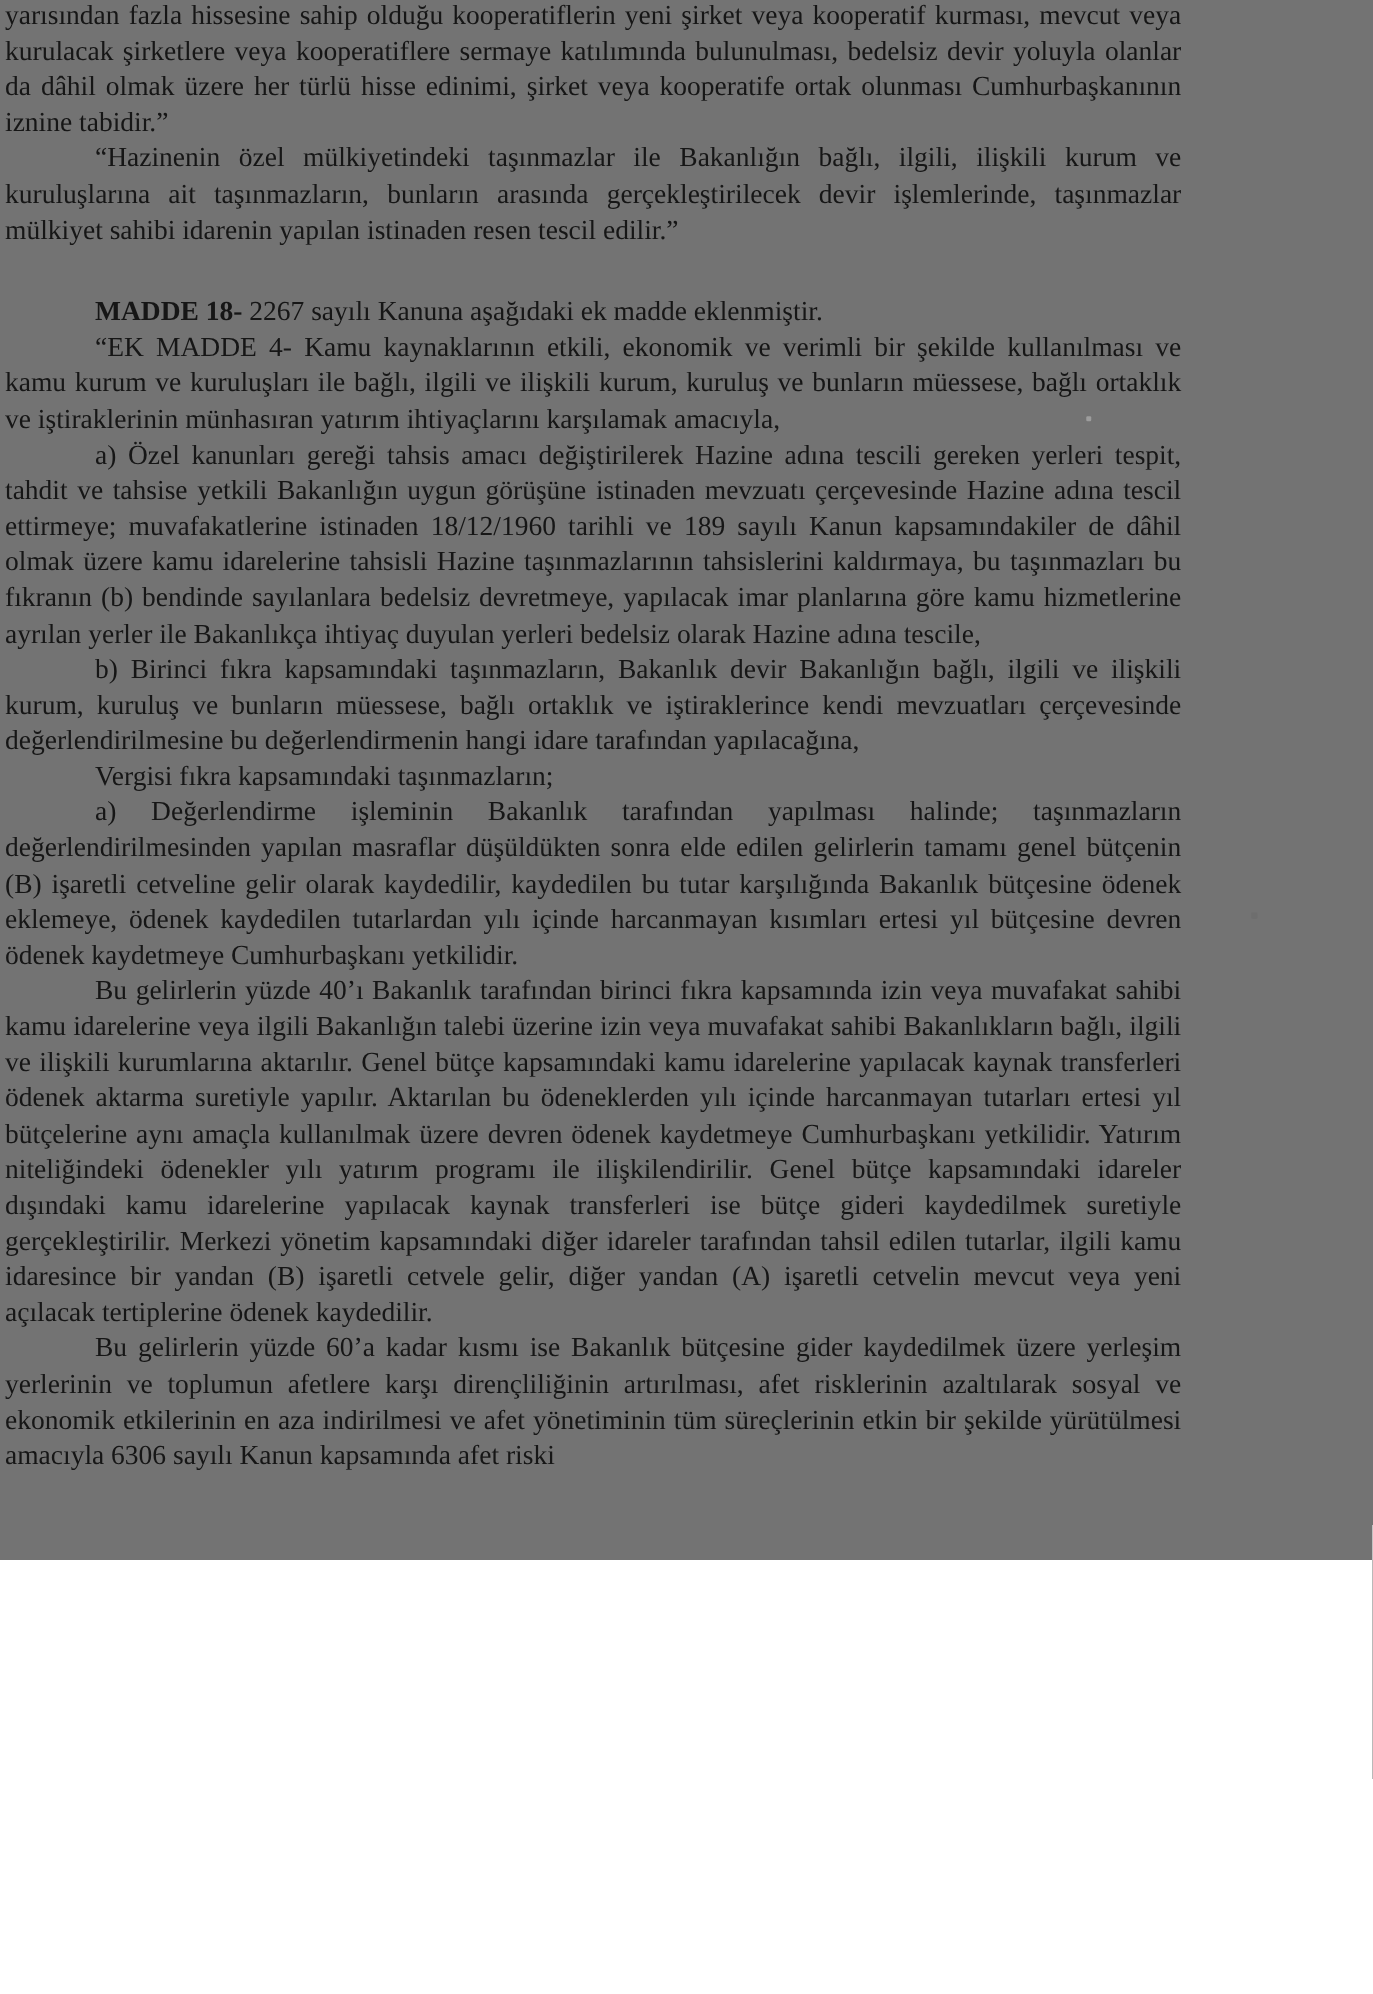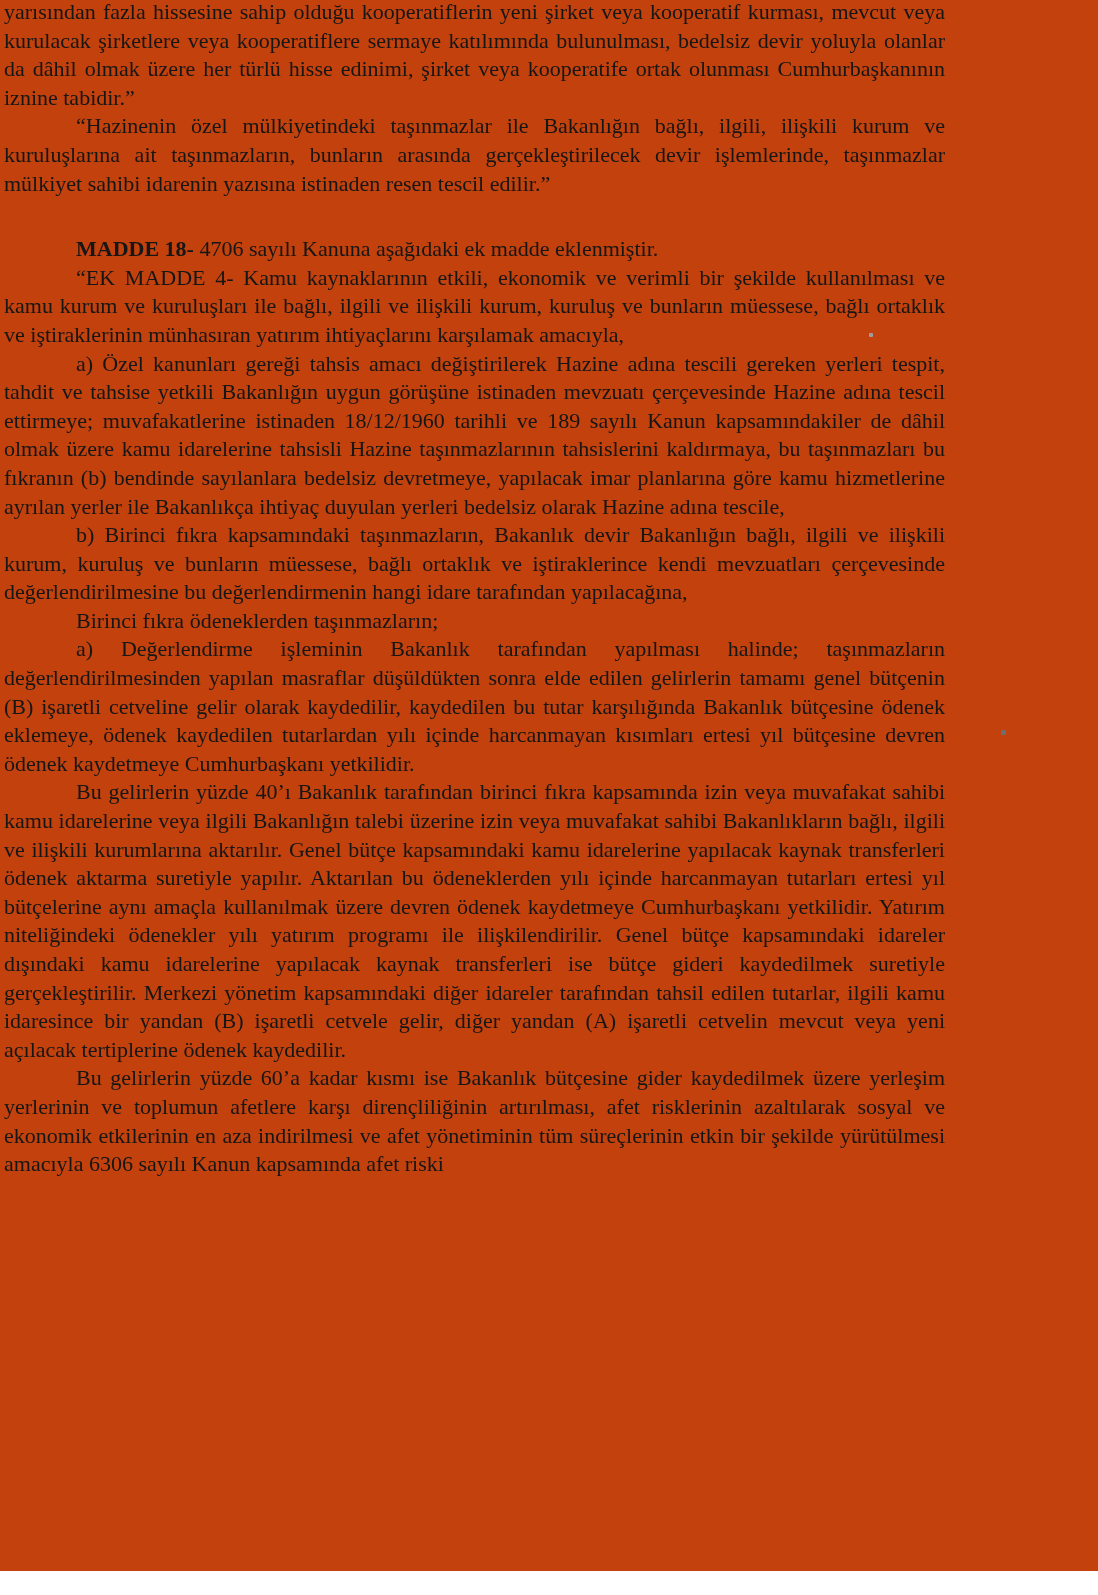--- a/index.html
+++ b/index.html
@@ -3,22 +3,22 @@
 <meta charset="utf-8">
 <style>
   html, body {
     margin: 0;
     padding: 0;
     background: #ffffff;
   }
   .page {
     position: relative;
     width: 1098px;
-    height: 1571px;
-    background: #c2410c;
+    height: 1248px;
+    background: #737373;
     overflow: hidden;
     font-family: "Liberation Serif", serif;
   }
   .textblock {
     position: absolute;
     left: 4px;
     top: -2px;
     width: 941px;
     font-size: 22px;
     line-height: 28.6px;
@@ -50,32 +50,32 @@
 </style>
 </head>
 <body>
 
 <div class="page">
   <div class="textblock">
 
     <p class="no-indent">yarısından fazla hissesine sahip olduğu kooperatiflerin yeni şirket veya kooperatif kurması, mevcut veya kurulacak şirketlere veya kooperatiflere sermaye katılımında bulunulması, bedelsiz devir yoluyla olanlar da dâhil olmak üzere her türlü hisse edinimi, şirket veya kooperatife ortak olunması Cumhurbaşkanının iznine tabidir.”</p>
 
 
-    <p>“Hazinenin özel mülkiyetindeki taşınmazlar ile Bakanlığın bağlı, ilgili, ilişkili kurum ve kuruluşlarına ait taşınmazların, bunların arasında gerçekleştirilecek devir işlemlerinde, taşınmazlar mülkiyet sahibi idarenin yazısına istinaden resen tescil edilir.”</p>
+    <p>“Hazinenin özel mülkiyetindeki taşınmazlar ile Bakanlığın bağlı, ilgili, ilişkili kurum ve kuruluşlarına ait taşınmazların, bunların arasında gerçekleştirilecek devir işlemlerinde, taşınmazlar mülkiyet sahibi idarenin yapılan istinaden resen tescil edilir.”</p>
 
-    <p class="gap"><span class="article-no">MADDE 18-</span><span> 4706 sayılı Kanuna aşağıdaki ek madde eklenmiştir.</span></p>
+    <p class="gap"><span class="article-no">MADDE 18-</span><span> 2267 sayılı Kanuna aşağıdaki ek madde eklenmiştir.</span></p>
 
     <p>“EK MADDE 4- Kamu kaynaklarının etkili, ekonomik ve verimli bir şekilde kullanılması ve kamu kurum ve kuruluşları ile bağlı, ilgili ve ilişkili kurum, kuruluş ve bunların müessese, bağlı ortaklık ve iştiraklerinin münhasıran yatırım ihtiyaçlarını karşılamak amacıyla,</p>
 
     <p>a) Özel kanunları gereği tahsis amacı değiştirilerek Hazine adına tescili gereken yerleri tespit, tahdit ve tahsise yetkili Bakanlığın uygun görüşüne istinaden mevzuatı çerçevesinde Hazine adına tescil ettirmeye; muvafakatlerine istinaden 18/12/1960 tarihli ve 189 sayılı Kanun kapsamındakiler de dâhil olmak üzere kamu idarelerine tahsisli Hazine taşınmazlarının tahsislerini kaldırmaya, bu taşınmazları bu fıkranın (b) bendinde sayılanlara bedelsiz devretmeye, yapılacak imar planlarına göre kamu hizmetlerine ayrılan yerler ile Bakanlıkça ihtiyaç duyulan yerleri bedelsiz olarak Hazine adına tescile,</p>
 
     <p>b) Birinci fıkra kapsamındaki taşınmazların, Bakanlık devir Bakanlığın bağlı, ilgili ve ilişkili kurum, kuruluş ve bunların müessese, bağlı ortaklık ve iştiraklerince kendi mevzuatları çerçevesinde değerlendirilmesine bu değerlendirmenin hangi idare tarafından yapılacağına,</p>
 
 
-    <p>Birinci fıkra ödeneklerden taşınmazların;</p>
+    <p>Vergisi fıkra kapsamındaki taşınmazların;</p>
 
     <p>a) Değerlendirme işleminin Bakanlık tarafından yapılması halinde; taşınmazların değerlendirilmesinden yapılan masraflar düşüldükten sonra elde edilen gelirlerin tamamı genel bütçenin (B) işaretli cetveline gelir olarak kaydedilir, kaydedilen bu tutar karşılığında Bakanlık bütçesine ödenek eklemeye, ödenek kaydedilen tutarlardan yılı içinde harcanmayan kısımları ertesi yıl bütçesine devren ödenek kaydetmeye Cumhurbaşkanı yetkilidir.</p>
 
     <p>Bu gelirlerin yüzde 40’ı Bakanlık tarafından birinci fıkra kapsamında izin veya muvafakat sahibi kamu idarelerine veya ilgili Bakanlığın talebi üzerine izin veya muvafakat sahibi Bakanlıkların bağlı, ilgili ve ilişkili kurumlarına aktarılır. Genel bütçe kapsamındaki kamu idarelerine yapılacak kaynak transferleri ödenek aktarma suretiyle yapılır. Aktarılan bu ödeneklerden yılı içinde harcanmayan tutarları ertesi yıl bütçelerine aynı amaçla kullanılmak üzere devren ödenek kaydetmeye Cumhurbaşkanı yetkilidir. Yatırım niteliğindeki ödenekler yılı yatırım programı ile ilişkilendirilir. Genel bütçe kapsamındaki idareler dışındaki kamu idarelerine yapılacak kaynak transferleri ise bütçe gideri kaydedilmek suretiyle gerçekleştirilir. Merkezi yönetim kapsamındaki diğer idareler tarafından tahsil edilen tutarlar, ilgili kamu idaresince bir yandan (B) işaretli cetvele gelir, diğer yandan (A) işaretli cetvelin mevcut veya yeni açılacak tertiplerine ödenek kaydedilir.</p>
 
     <p>Bu gelirlerin yüzde 60’a kadar kısmı ise Bakanlık bütçesine gider kaydedilmek üzere yerleşim yerlerinin ve toplumun afetlere karşı dirençliliğinin artırılması, afet risklerinin azaltılarak sosyal ve ekonomik etkilerinin en aza indirilmesi ve afet yönetiminin tüm süreçlerinin etkin bir şekilde yürütülmesi amacıyla 6306 sayılı Kanun kapsamında afet riski</p>
 
   </div>
 
   <div class="artifact dot1"></div>

